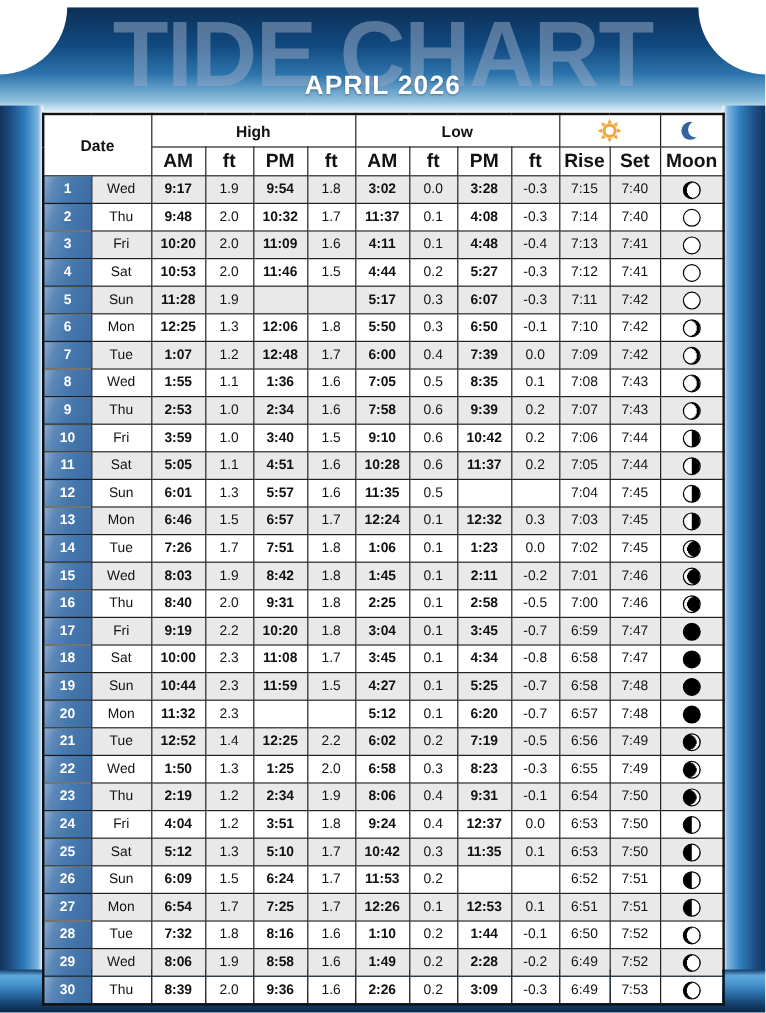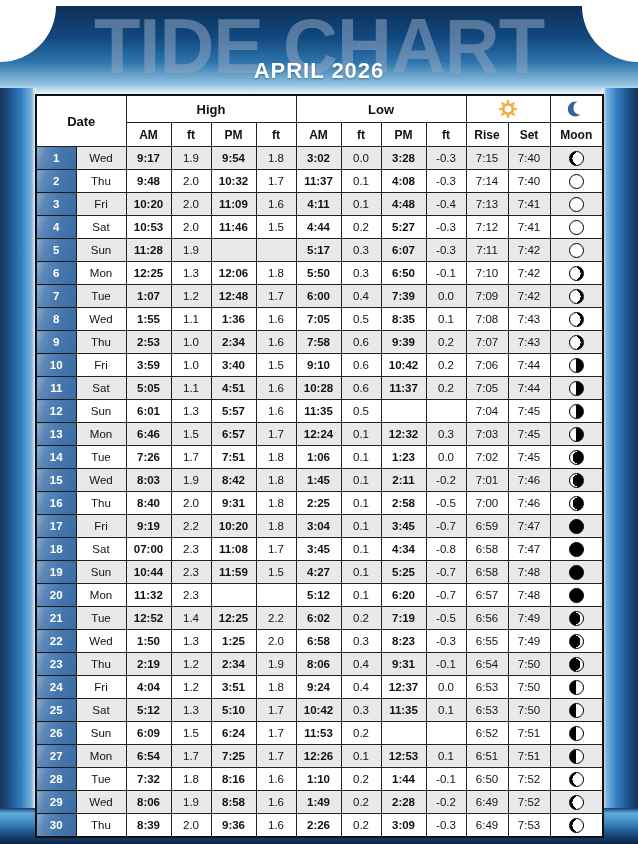--- a/index.html
+++ b/index.html
@@ -45,21 +45,21 @@
     position:absolute; top:94px; left:35px; width:568px;
     border-collapse:collapse; table-layout:fixed;
     font-size:11.5px; color:#111;
     border:2px solid #111;
   }
   .tide-table th, .tide-table td {
     border:1px solid #222; text-align:center; vertical-align:middle;
     padding:0; overflow:hidden; white-space:nowrap; background:#fff;
   }
   thead tr.h1 th { height:26px; font-size:13px; font-weight:bold; }
-  thead tr.h2 th { height:23px; font-size:12px; font-weight:bold; }
+  thead tr.h2 th { height:23px; font-size:16px; font-weight:bold; }
   tbody td { height:22px; }
 
   .th-date  { background:#ffffff; font-size:13px; }
   .th-group { background:#d8edf7;margin-top:11px; }
   .th-ampm  { background:#f6f3a1; }
   .th-ft, .th-rise, .th-set, .th-moonlbl { background:#ffffff; }
   .th-sun, .th-mooncell { background:#ffffff; }
 
   td.c-num {
     background:linear-gradient(110deg,#8fadd0 0%,#5d88b8 22%,#4577ad 55%,#3c6ba2 100%);
@@ -407,21 +407,21 @@
           <td class="c-ft">0.1</td>
           <td class="c-time">3:45</td>
           <td class="c-ft">-0.7</td>
           <td class="c-rise">6:59</td>
           <td class="c-set">7:47</td>
           <td class="c-moon"><span class="moon-icon moon-new" title="new"></span></td>
         </tr>
         <tr>
           <td class="c-num">18</td>
           <td class="c-day">Sat</td>
-          <td class="c-time">07:00</td>
+          <td class="c-time">10:00</td>
           <td class="c-ft">2.3</td>
           <td class="c-time">11:08</td>
           <td class="c-ft">1.7</td>
           <td class="c-time">3:45</td>
           <td class="c-ft">0.1</td>
           <td class="c-time">4:34</td>
           <td class="c-ft">-0.8</td>
           <td class="c-rise">6:58</td>
           <td class="c-set">7:47</td>
           <td class="c-moon"><span class="moon-icon moon-new" title="new"></span></td>

